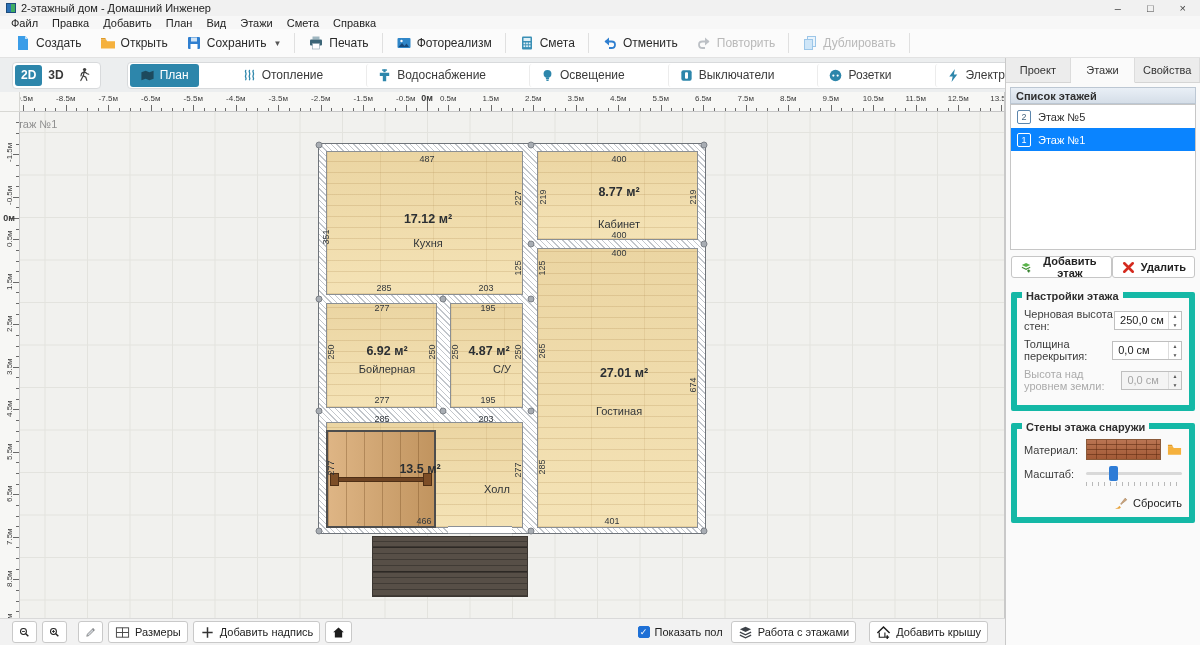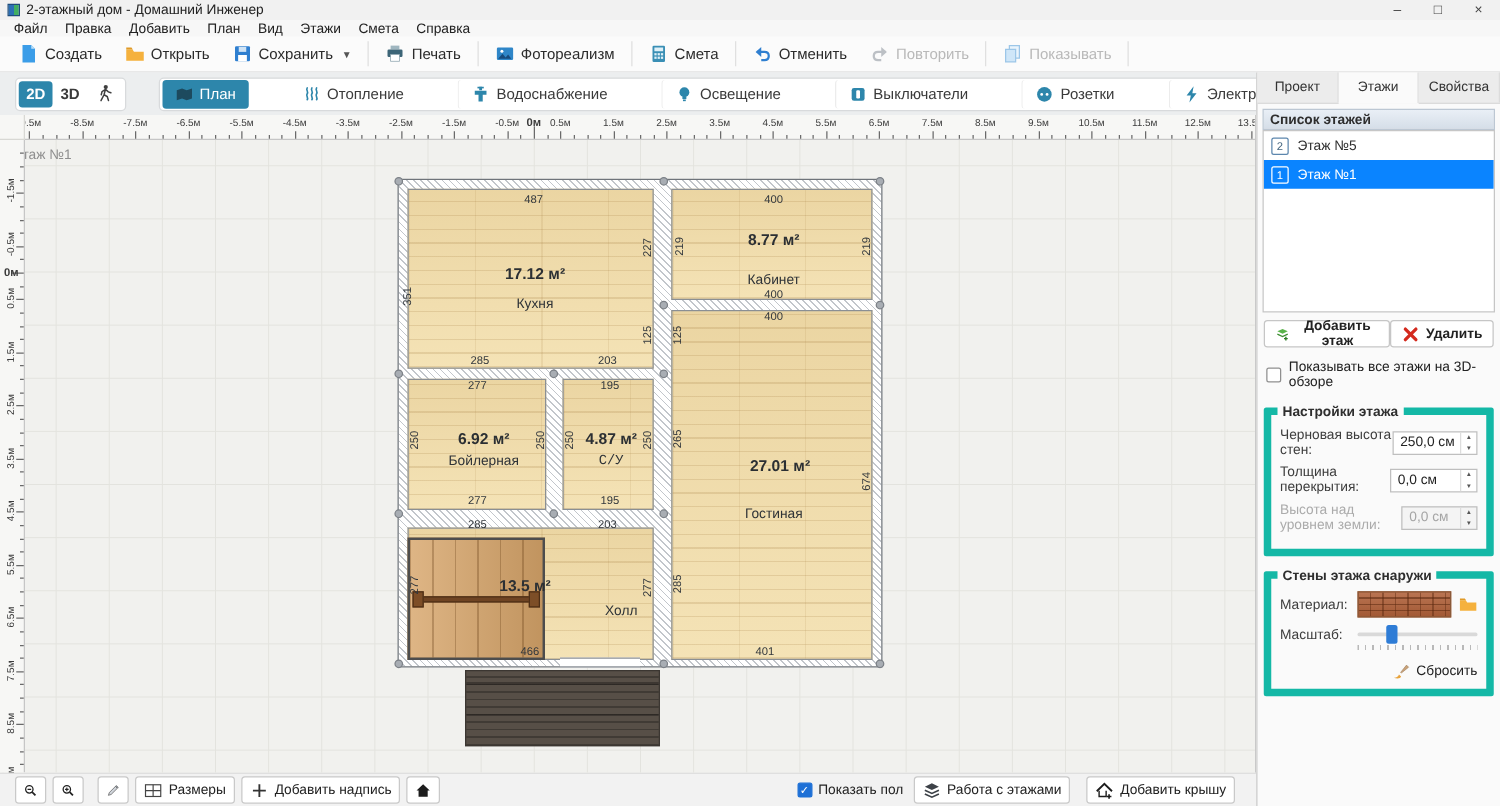--- a/index.html
+++ b/index.html
@@ -263,21 +263,21 @@
       </div>
       <div class="tb-sep"></div>
       <div class="tb-group">
         <div class="tb-btn disabled">
           <span class="ic">
             <svg width="16" height="16" viewBox="0 0 16 16">
               <rect x="5.5" y="1.5" width="8" height="10" fill="#eaf4fc" stroke="#9cc6e8"></rect>
               <rect x="2.5" y="4.5" width="8" height="10" fill="#cfe6f8" stroke="#9cc6e8"></rect>
             </svg>
           </span>
-          <span>Показывать</span>
+          <span>Дублировать</span>
         </div>
       </div>
       <div class="tb-sep"></div>
     </div>
 
   <div class="mainsplit">
     <div class="left-stack">
       <div class="viewbar">
         <div class="vb-group" id="mode-group">
             <div class="mode-btn active">2D</div>
@@ -554,21 +554,21 @@
             <div class="room-area" style="left: 619px; top: 100px;">8.77 м²</div>
             <div class="room-name" style="left: 619px; top: 132px;">Кабинет</div>
             <div class="floor" style="left: 537px; top: 156px; width: 161px; height: 280px;"></div>
             <div class="room-area" style="left: 624px; top: 281px;">27.01 м²</div>
             <div class="room-name" style="left: 619px; top: 319px;">Гостиная</div>
             <div class="floor" style="left: 326px; top: 211px; width: 111px; height: 105px;"></div>
             <div class="room-area" style="left: 387px; top: 259px;">6.92 м²</div>
             <div class="room-name" style="left: 387px; top: 277px;">Бойлерная</div>
             <div class="floor" style="left: 450px; top: 211px; width: 73px; height: 105px;"></div>
             <div class="room-area" style="left: 489px; top: 259px;">4.87 м²</div>
-            <div class="room-name" style="left: 489px; top: 277px; font-family: Liberation Mono, monospace;">С/У</div>
+            <div class="room-name" style="left: 502px; top: 277px;">С/У</div>
             <div class="floor" style="left: 326px; top: 330px; width: 197px; height: 106px;"></div>
             <div class="room-area" style="left: 420px; top: 377px;">13.5 м²</div>
             <div class="room-name" style="left: 497px; top: 397px;">Холл</div>
             <div class="door-gap" style="left: 448px; top: 434px; width: 64px; height: 8px;"></div>
             <div class="stairs" style="left: 326px; top: 338px; width: 110px; height: 98px;">
               <div class="rail" style="top: 45px;">
                 <div class="rail-cap" style="left:-2px"></div>
                 <div class="rail-cap" style="right:-2px"></div>
               </div>
             </div>
@@ -712,24 +712,20 @@
             </svg>
             <span>Добавить этаж</span>
           </button>
         <button class="rp-btn">
             <svg width="15" height="15" viewBox="0 0 16 16">
               <path d="M3.5 3.5l9 9M12.5 3.5l-9 9" stroke="#d42a1e" stroke-width="2.8" stroke-linecap="round"></path>
             </svg>
             <span>Удалить</span>
           </button>
       </div>
-      <div class="rp-cb-row">
-        <span class="cb"></span>
-        <span>Показывать все этажи на 3D-обзоре</span>
-      </div>
       <div class="group">
         <span class="legend">Настройки этажа</span>
         <div id="fs-rows">
             <div class="fs-row">
               <label>Черновая высота стен:</label>
               <div class="spin">
                 <span class="val">250,0 см</span>
                 <span class="arrows">
                   <span>▲</span>
                   <span>▼</span>

